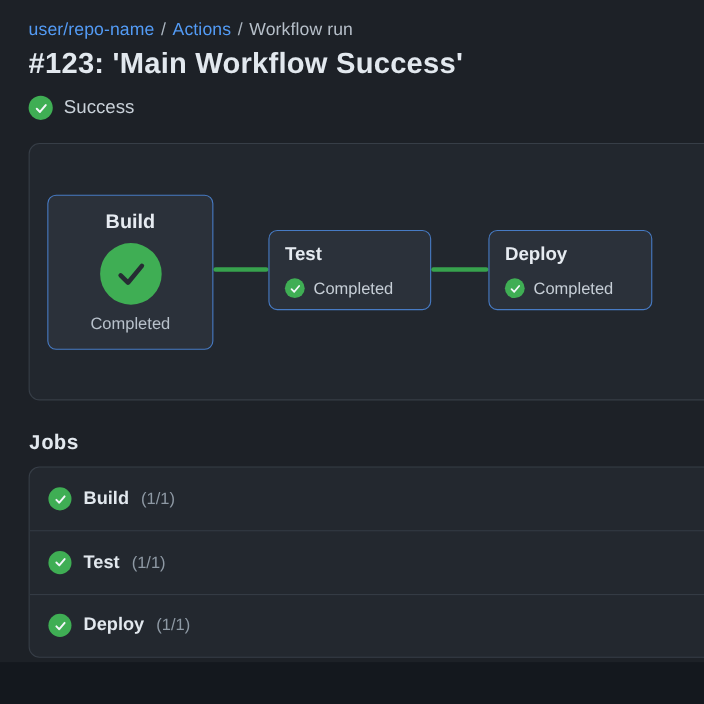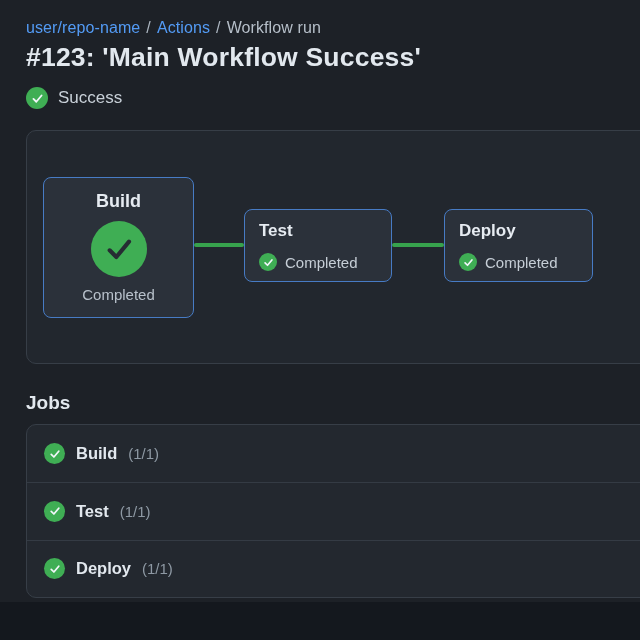--- a/index.html
+++ b/index.html
@@ -76,21 +76,21 @@
   .connector {
     position:absolute; top:112px; height:4px;
     background:#37a24d; border-radius:2px;
   }
   .connector-1 { left:167px; width:50px; }
   .connector-2 { left:365px; width:52px; }
 
   
   .jobs-heading {
     position:absolute; left:26px; top:392px;
-    font-size:19px; font-weight:700; color:#e2e8ee;
+    font-size:19px; font-weight:700; color:#e2e8ee;font-family:Liberation Mono, monospace;
   }
   .jobs-panel {
     position:absolute; left:26px; top:424px;
     width:634px; height:174px;
     background:#23282f;
     border:1px solid #373e47;
     border-radius:10px;
     overflow:hidden;
   }
   .job-row {

